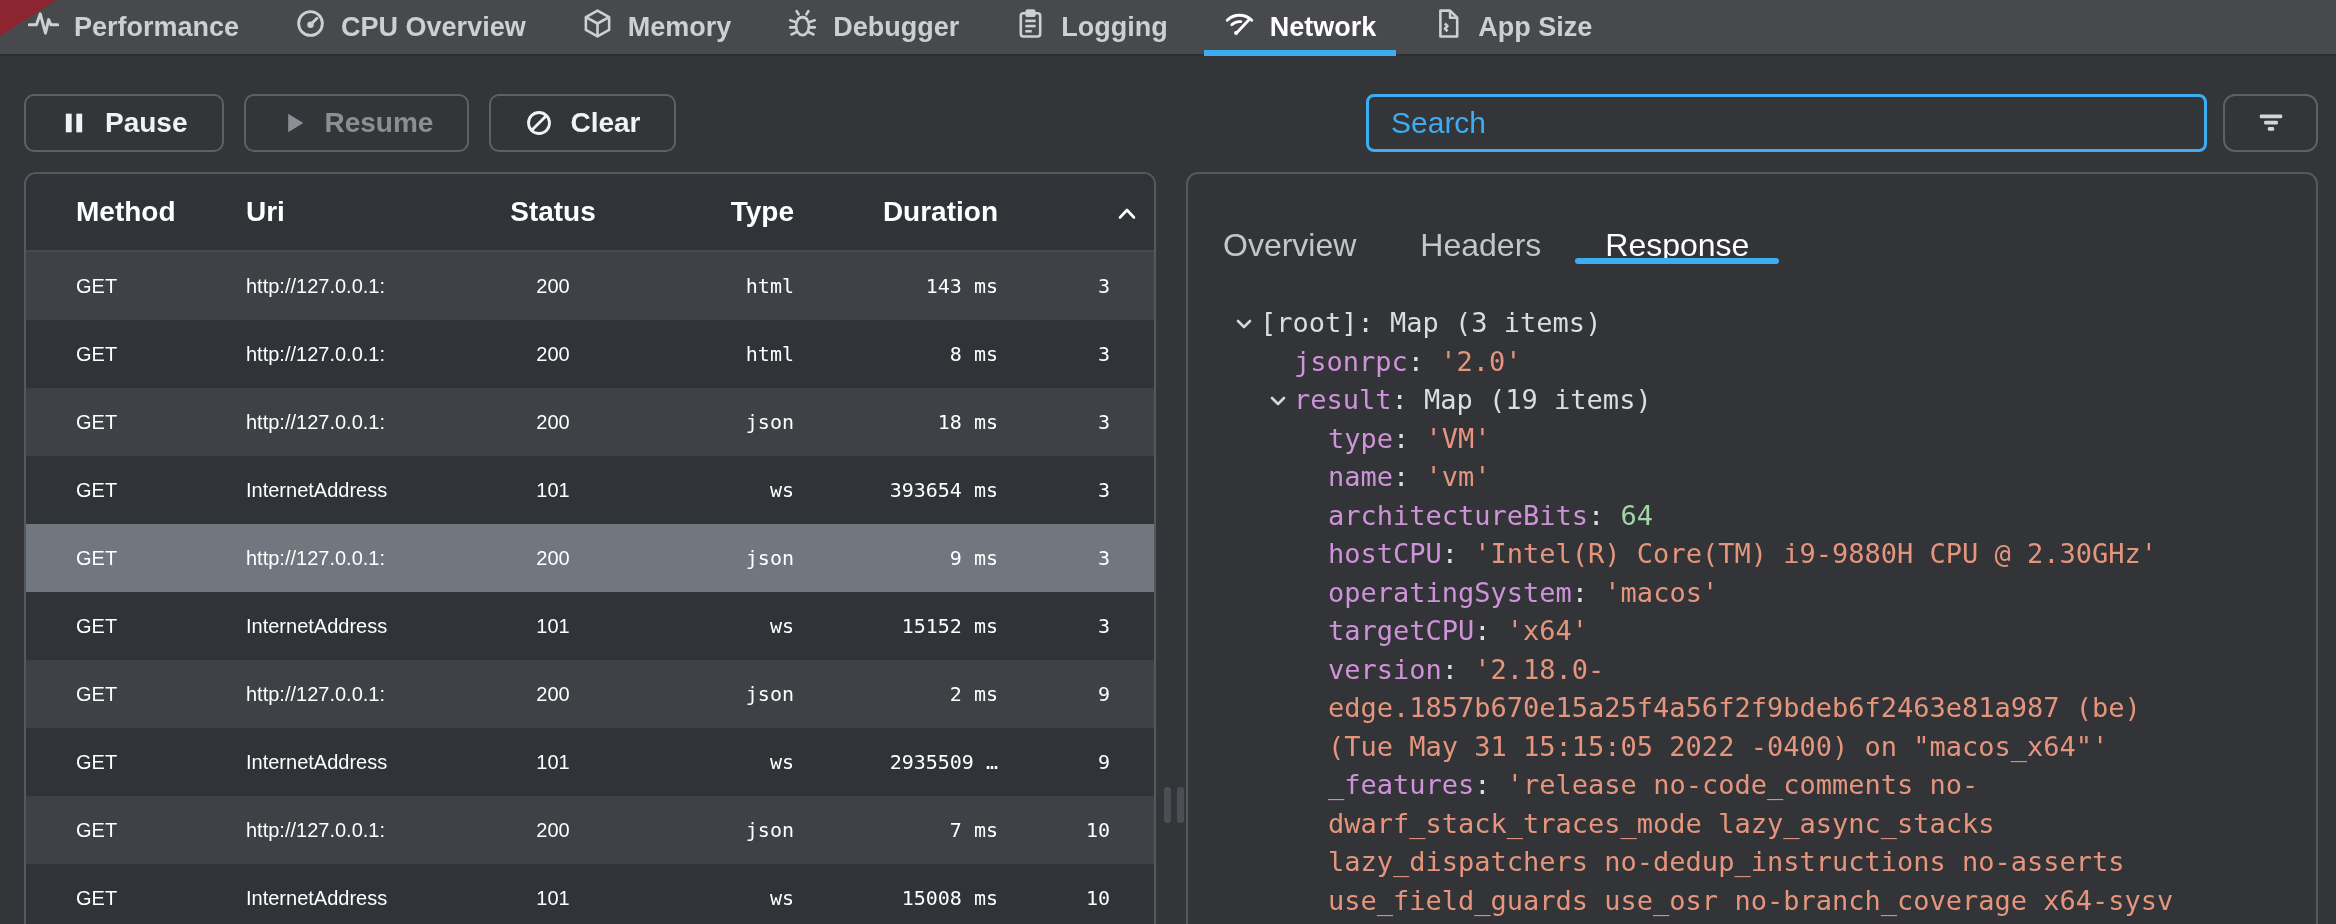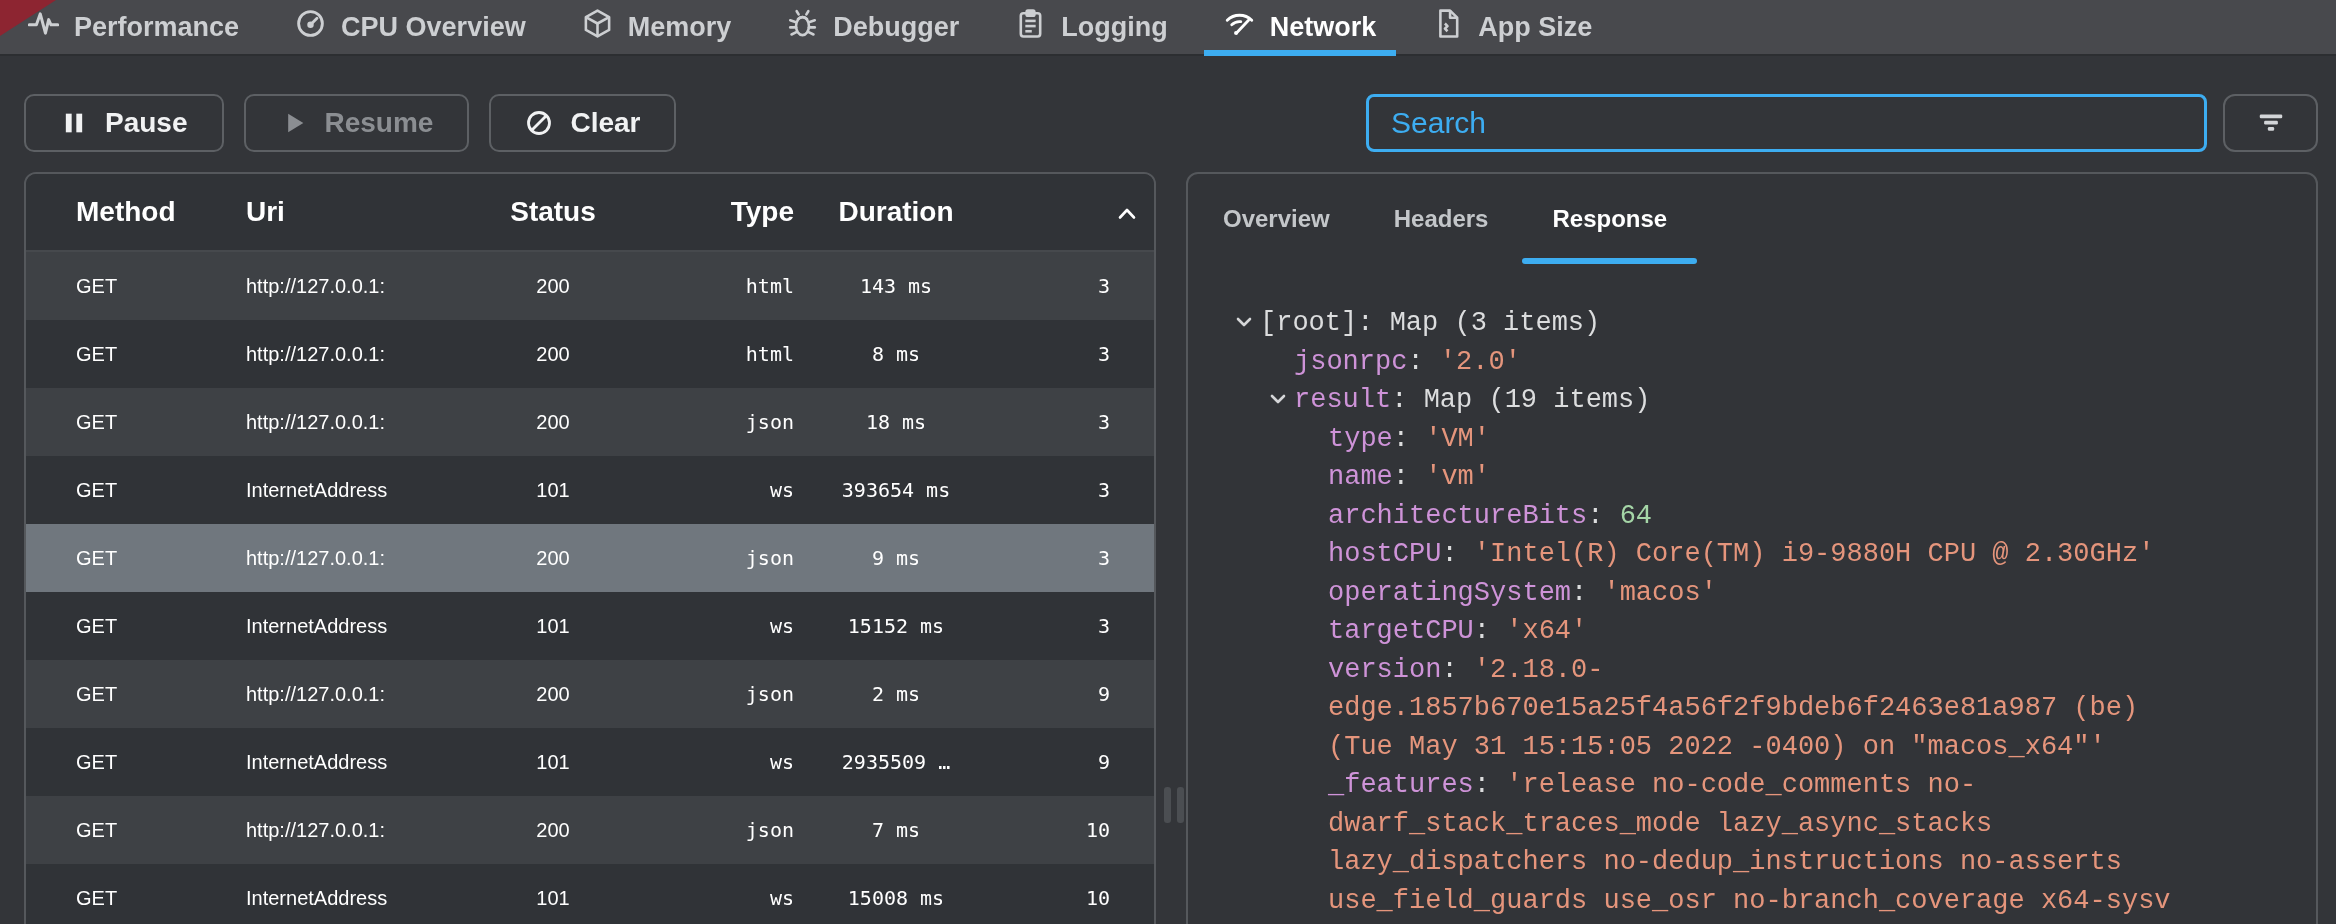--- a/index.html
+++ b/index.html
@@ -80,45 +80,45 @@
   }
   .trow { display:flex; align-items:center; height:68px; color:#ffffff; font-size:20px; cursor:pointer; }
   .trow.light { background:#3e4145; }
   .trow.dark  { background:#303337; }
   .trow.selected { background:var(--selected-row,#70777e); }
 
   .c-method   { width:220px; padding-left:50px; text-align:left; }
   .c-uri      { width:232px; text-align:left; }
   .c-status   { width:150px; text-align:center; }
   .c-type     { width:166px; text-align:right; }
-  .c-duration { width:204px; text-align:center; }
+  .c-duration { width:204px; text-align:right; }
   .c-ts       { flex:1; text-align:right; }
   .trow .c-type, .trow .c-duration, .trow .c-ts { font-family:"DejaVu Sans Mono", monospace; }
   .trow .c-ts { padding-right:44px; }
   .thead .c-ts { padding-right:16px; }
   .sort-caret svg { width:22px; height:15px; vertical-align:middle; }
 
   
   .dtabs { display:flex; height:104px; align-items:center; padding-left:5px; }
   .dtab {
-    position:relative; height:100%; display:flex; align-items:center;
+    position:relative; height:100%; display:flex; align-items:flex-end;
     padding:0 30px 14px; margin-right:4px;
-    color:#c3c6c9; font-size:24px; font-weight:bold; cursor:pointer;
+    color:#c3c6c9; font-size:32px; font-weight:normal; cursor:pointer;
   }
   .dtab.selected { color:#ffffff; }
   .dtab.selected::after {
     content:""; position:absolute; left:0; right:0; bottom:14px; height:6px;
     background:var(--accent,#3dadf1); border-radius:3px;
   }
 
   .tree {
     padding-top:26px; font-family:"DejaVu Sans Mono", monospace;
     font-size:27px; line-height:38.5px; white-space:pre; color:#dcddde;
   }
-  .tline { position:relative;font-family:Liberation Mono, monospace; }
+  .tline { position:relative; }
   .tline .arrow { display:inline-block; width:27px; margin-left:-27px; cursor:pointer; }
   .tline .arrow svg { width:22px; height:22px; vertical-align:-3px; }
   .k { color:var(--key-color,#CE93D8); }
   .s { color:var(--string-color,#E5957C); }
   .n { color:var(--number-color,#A5D6A7); }
   .m { color:#dcddde; }
 </style>
 </head>
 <body>
 

